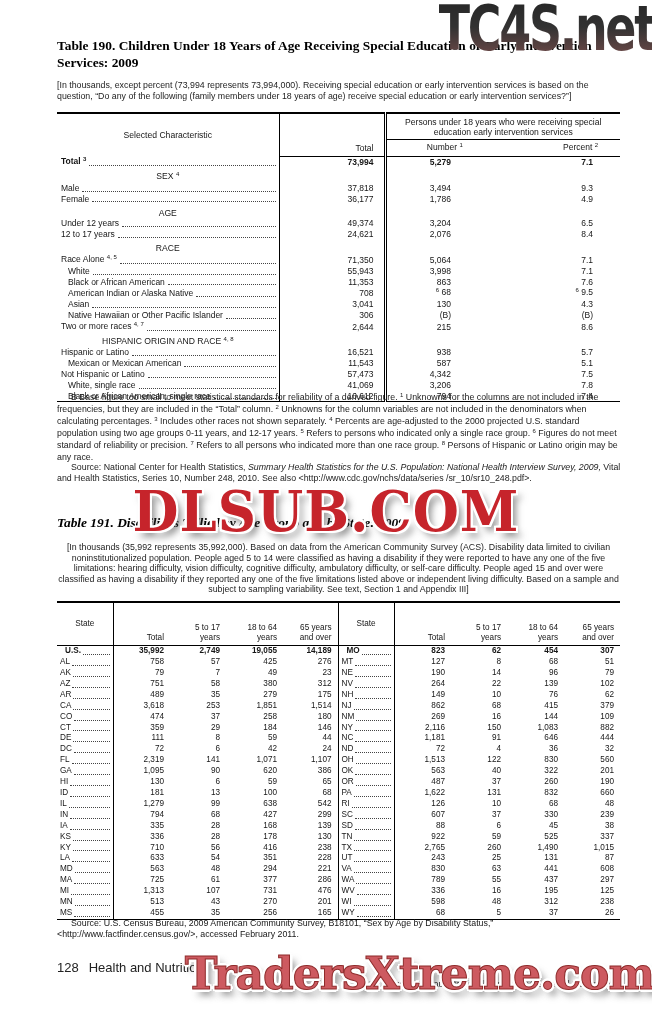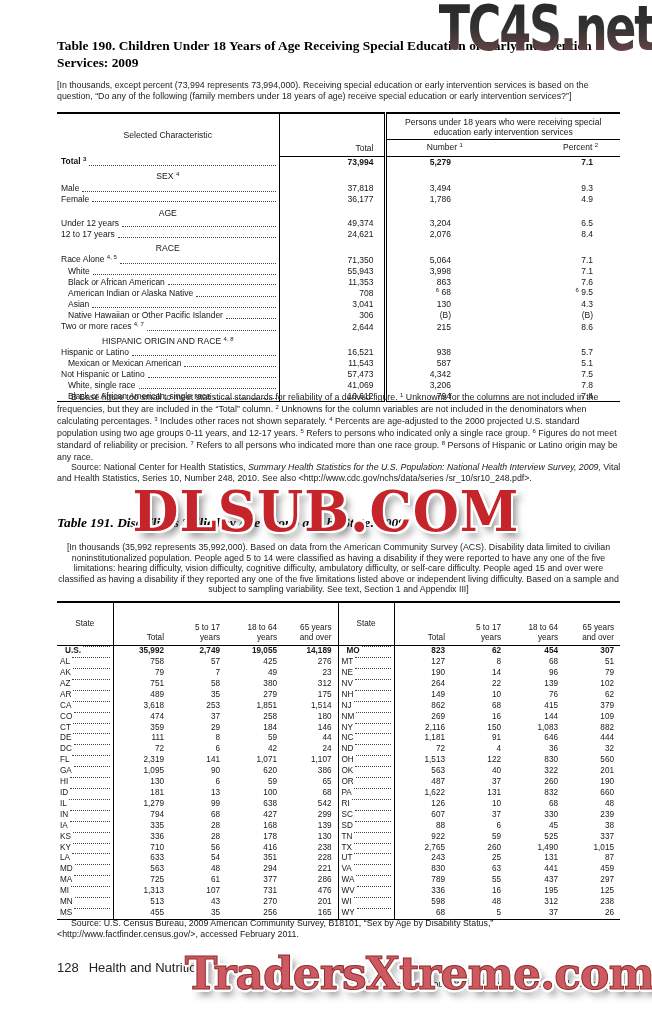--- a/index.html
+++ b/index.html
@@ -56,21 +56,21 @@
   #t191{position:absolute;left:57px;top:601px;width:563px;border-collapse:collapse;table-layout:fixed;
         font-size:8.2px;line-height:10.9px;}
   #t191 th,#t191 td{padding:0;font-weight:normal;}
   #t191{border-top:2px solid #000;border-bottom:1.5px solid #000;}
   #t191 thead th{border-bottom:1.2px solid #000;vertical-align:bottom;font-size:8.2px;line-height:9.6px;
                  padding:20px 6px 3px 0;text-align:right;white-space:pre-line;}
   #t191 thead th.hstate{text-align:center;vertical-align:middle;padding:0;}
   #t191 .hstate,#t191 td.st{border-right:1px solid #000;}
   #t191 .mid{border-left:1px solid #000;}
   #t191 td.v{text-align:right;padding-right:6px;vertical-align:bottom;}
-  #t191 .lw{display:flex;align-items:flex-start;padding-left:3px;}
+  #t191 .lw{display:flex;align-items:flex-end;padding-left:3px;}
   #t191 .lt{white-space:nowrap;}
   #t191 .leader{flex:1;border-bottom:1.4px dotted #444;margin:0 3px 2px 2px;min-width:2px;}
   #t191 tr.b td{font-weight:bold;}
   #t191 tr.b .lw{padding-left:8px;}
 
   
   #footer-left{position:absolute;left:57px;top:960px;font-size:13px;color:#222;}
   #footer-left .pagenum{margin-right:10px;}
   #footer-source{position:absolute;right:32px;top:979px;font-size:8.6px;color:#222;}
 
@@ -844,21 +844,21 @@
           <td class="v">221</td>
           <td class="st mid">
             <div class="lw">
               <span class="lt">VA</span>
               <span class="leader"></span>
             </div>
           </td>
           <td class="v">830</td>
           <td class="v">63</td>
           <td class="v">441</td>
-          <td class="v">459</td>
+          <td class="v">608</td>
         </tr>
         <tr>
           <td class="st">
             <div class="lw">
               <span class="lt">MA</span>
               <span class="leader"></span>
             </div>
           </td>
           <td class="v">725</td>
           <td class="v">61</td>

